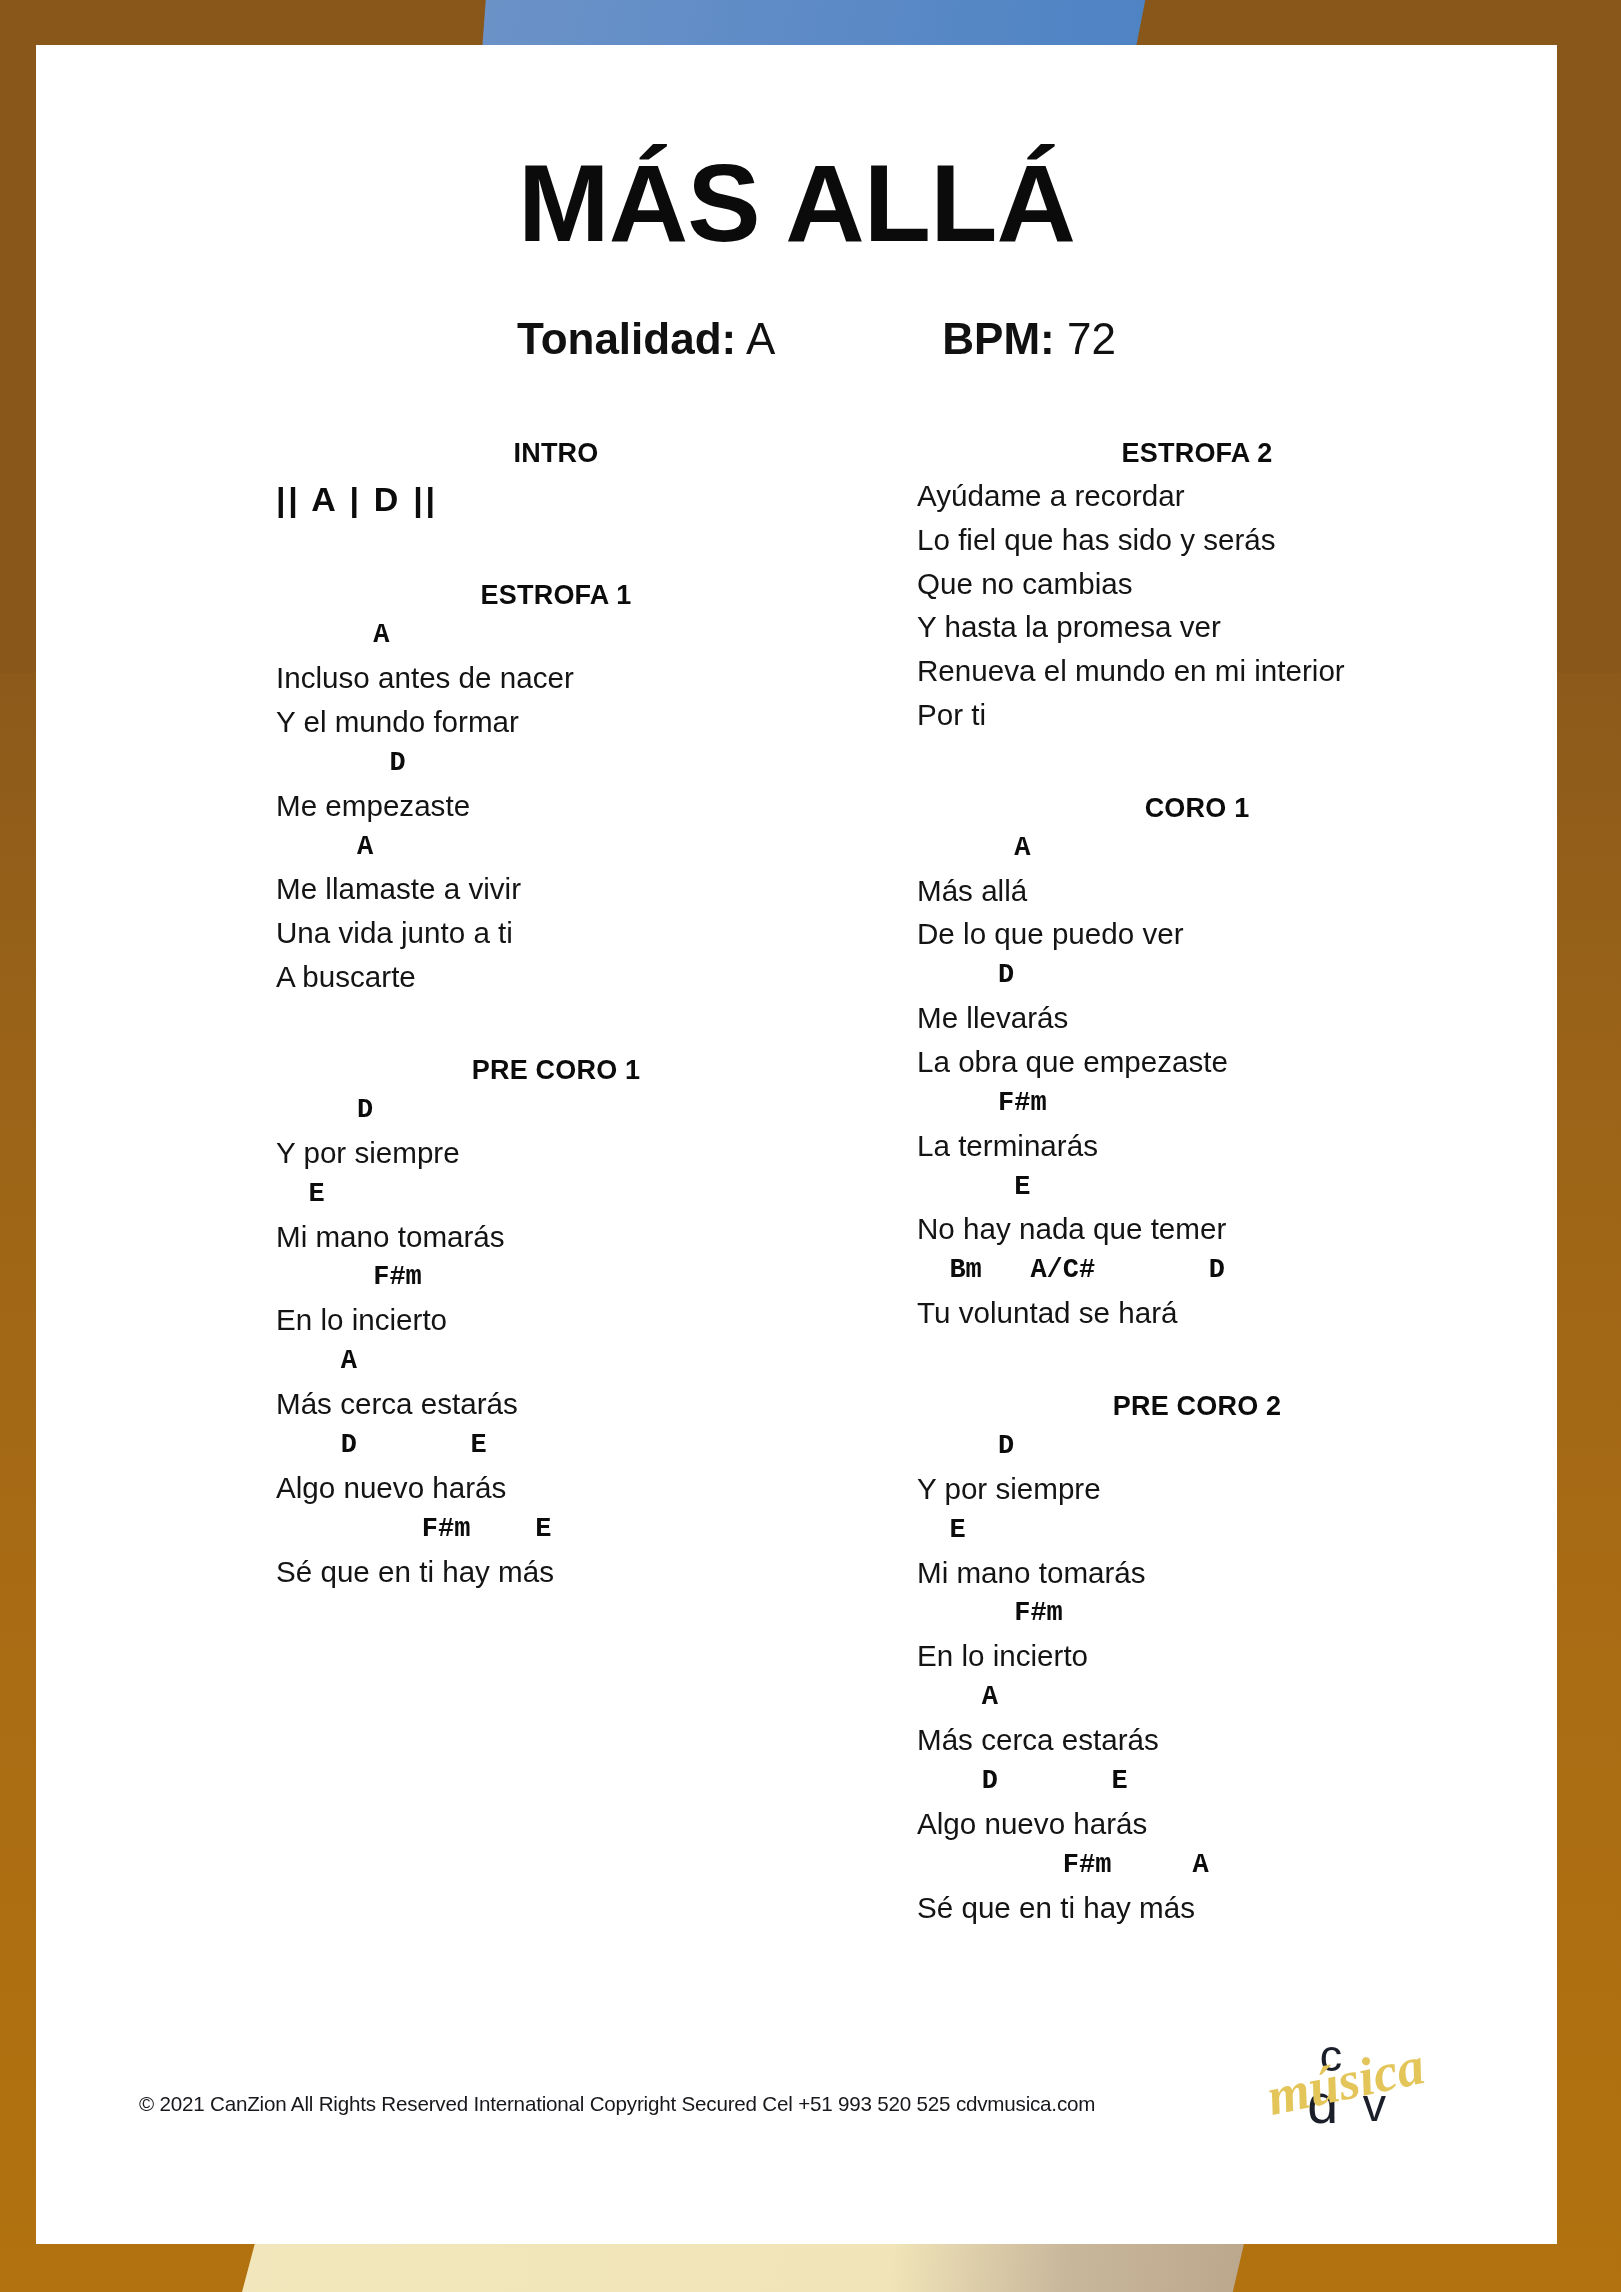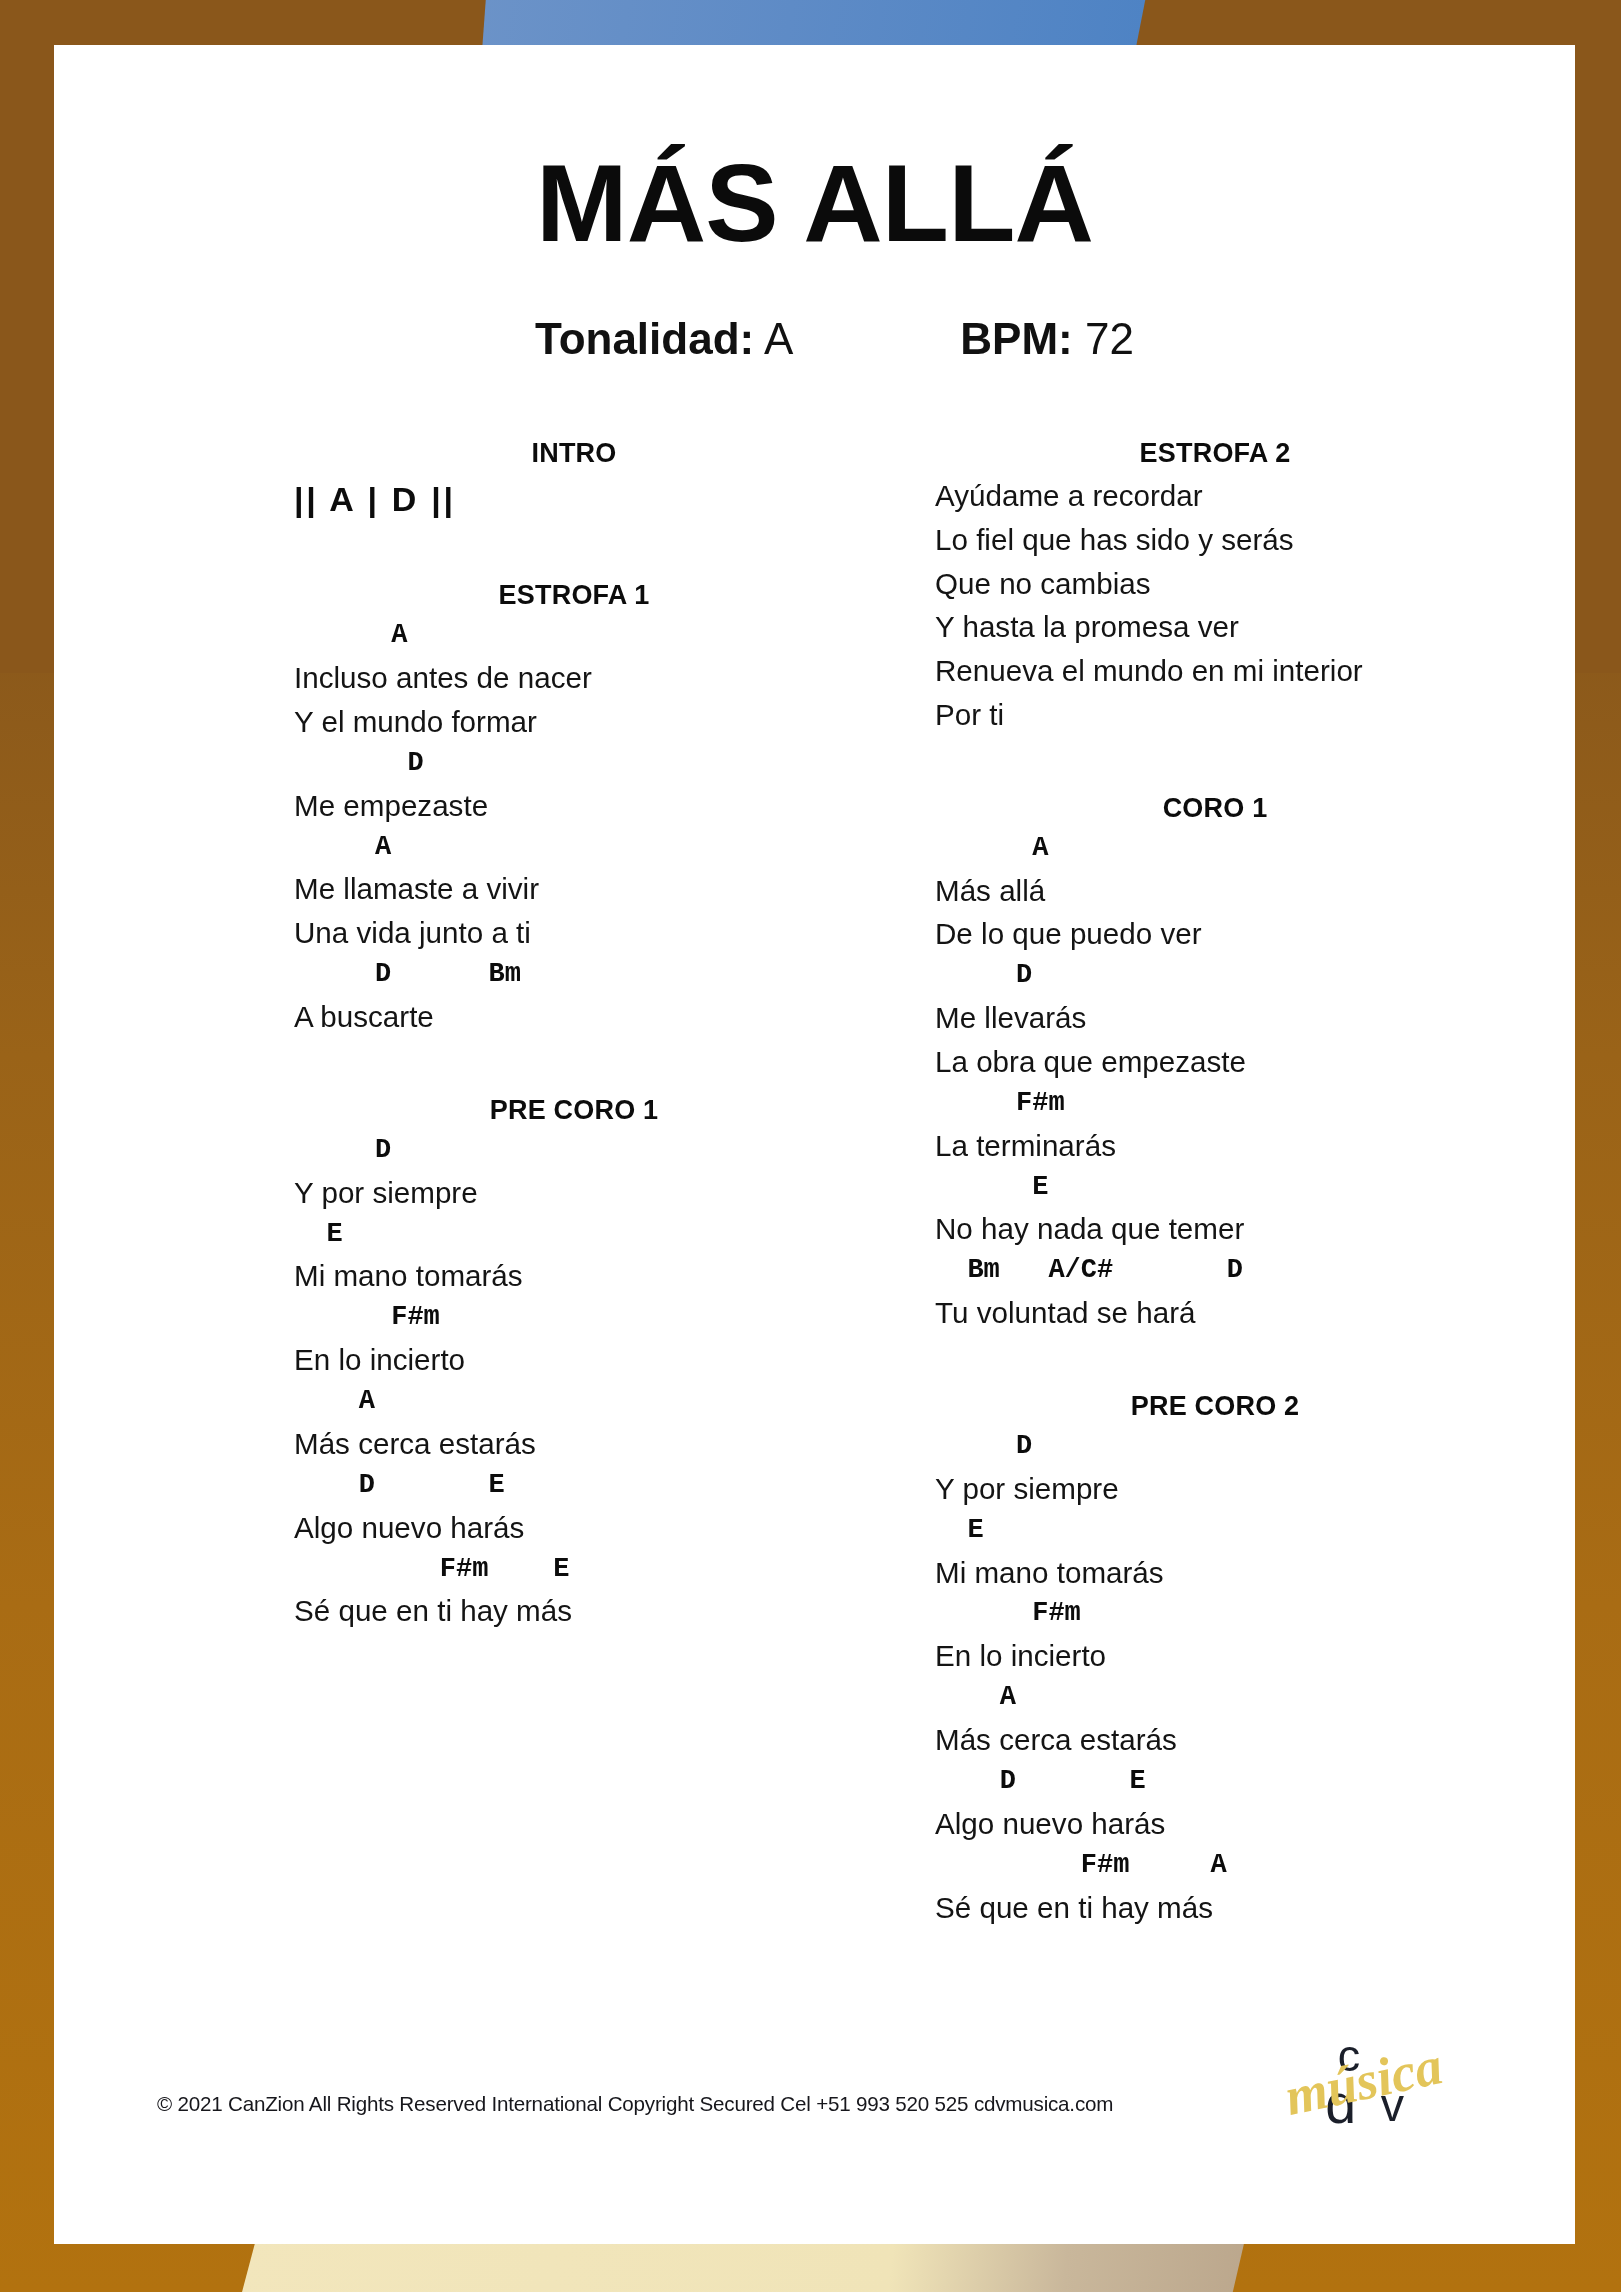--- a/index.html
+++ b/index.html
@@ -52,21 +52,21 @@
     left: 237px;
     width: 1066px;
     height: 322px;
     background: linear-gradient(95deg, #F2E6BC 0%, #F0E4B8 62%, #C9B79B 78%, #B7A288 100%);
     clip-path: polygon(8% 0%, 100% 0%, 93% 100%, 0% 100%);
   }
 
   
   #sheet {
     position: absolute;
-    left: 54px;
+    left: 36px;
     top: 45px;
     width: 1521px;
     height: 2199px;
     background: #FFFFFF;
   }
 
   
   #song-title {
     text-align: center;
     font-size: 110px;
@@ -206,21 +206,20 @@
         <div class="section">
           <div class="section-title">ESTROFA 1</div>
           <div class="chord-line"><span class="spacer">      </span><span>A</span></div>
           <div class="lyric-line">Incluso antes de nacer</div>
           <div class="lyric-line">Y el mundo formar</div>
           <div class="chord-line"><span class="spacer">       </span><span>D</span></div>
           <div class="lyric-line">Me empezaste</div>
           <div class="chord-line"><span class="spacer">     </span><span>A</span></div>
           <div class="lyric-line">Me llamaste a vivir</div>
           <div class="lyric-line">Una vida junto a ti</div>
-          <div class="chord-line"><span class="spacer">     </span><span>D      Bm</span></div>
           <div class="lyric-line">A buscarte</div>
         </div>
         <div class="section">
           <div class="section-title">PRE CORO 1</div>
           <div class="chord-line"><span class="spacer">     </span><span>D</span></div>
           <div class="lyric-line">Y por siempre</div>
           <div class="chord-line"><span class="spacer">  </span><span>E</span></div>
           <div class="lyric-line">Mi mano tomarás</div>
           <div class="chord-line"><span class="spacer">      </span><span>F#m</span></div>
           <div class="lyric-line">En lo incierto</div>

